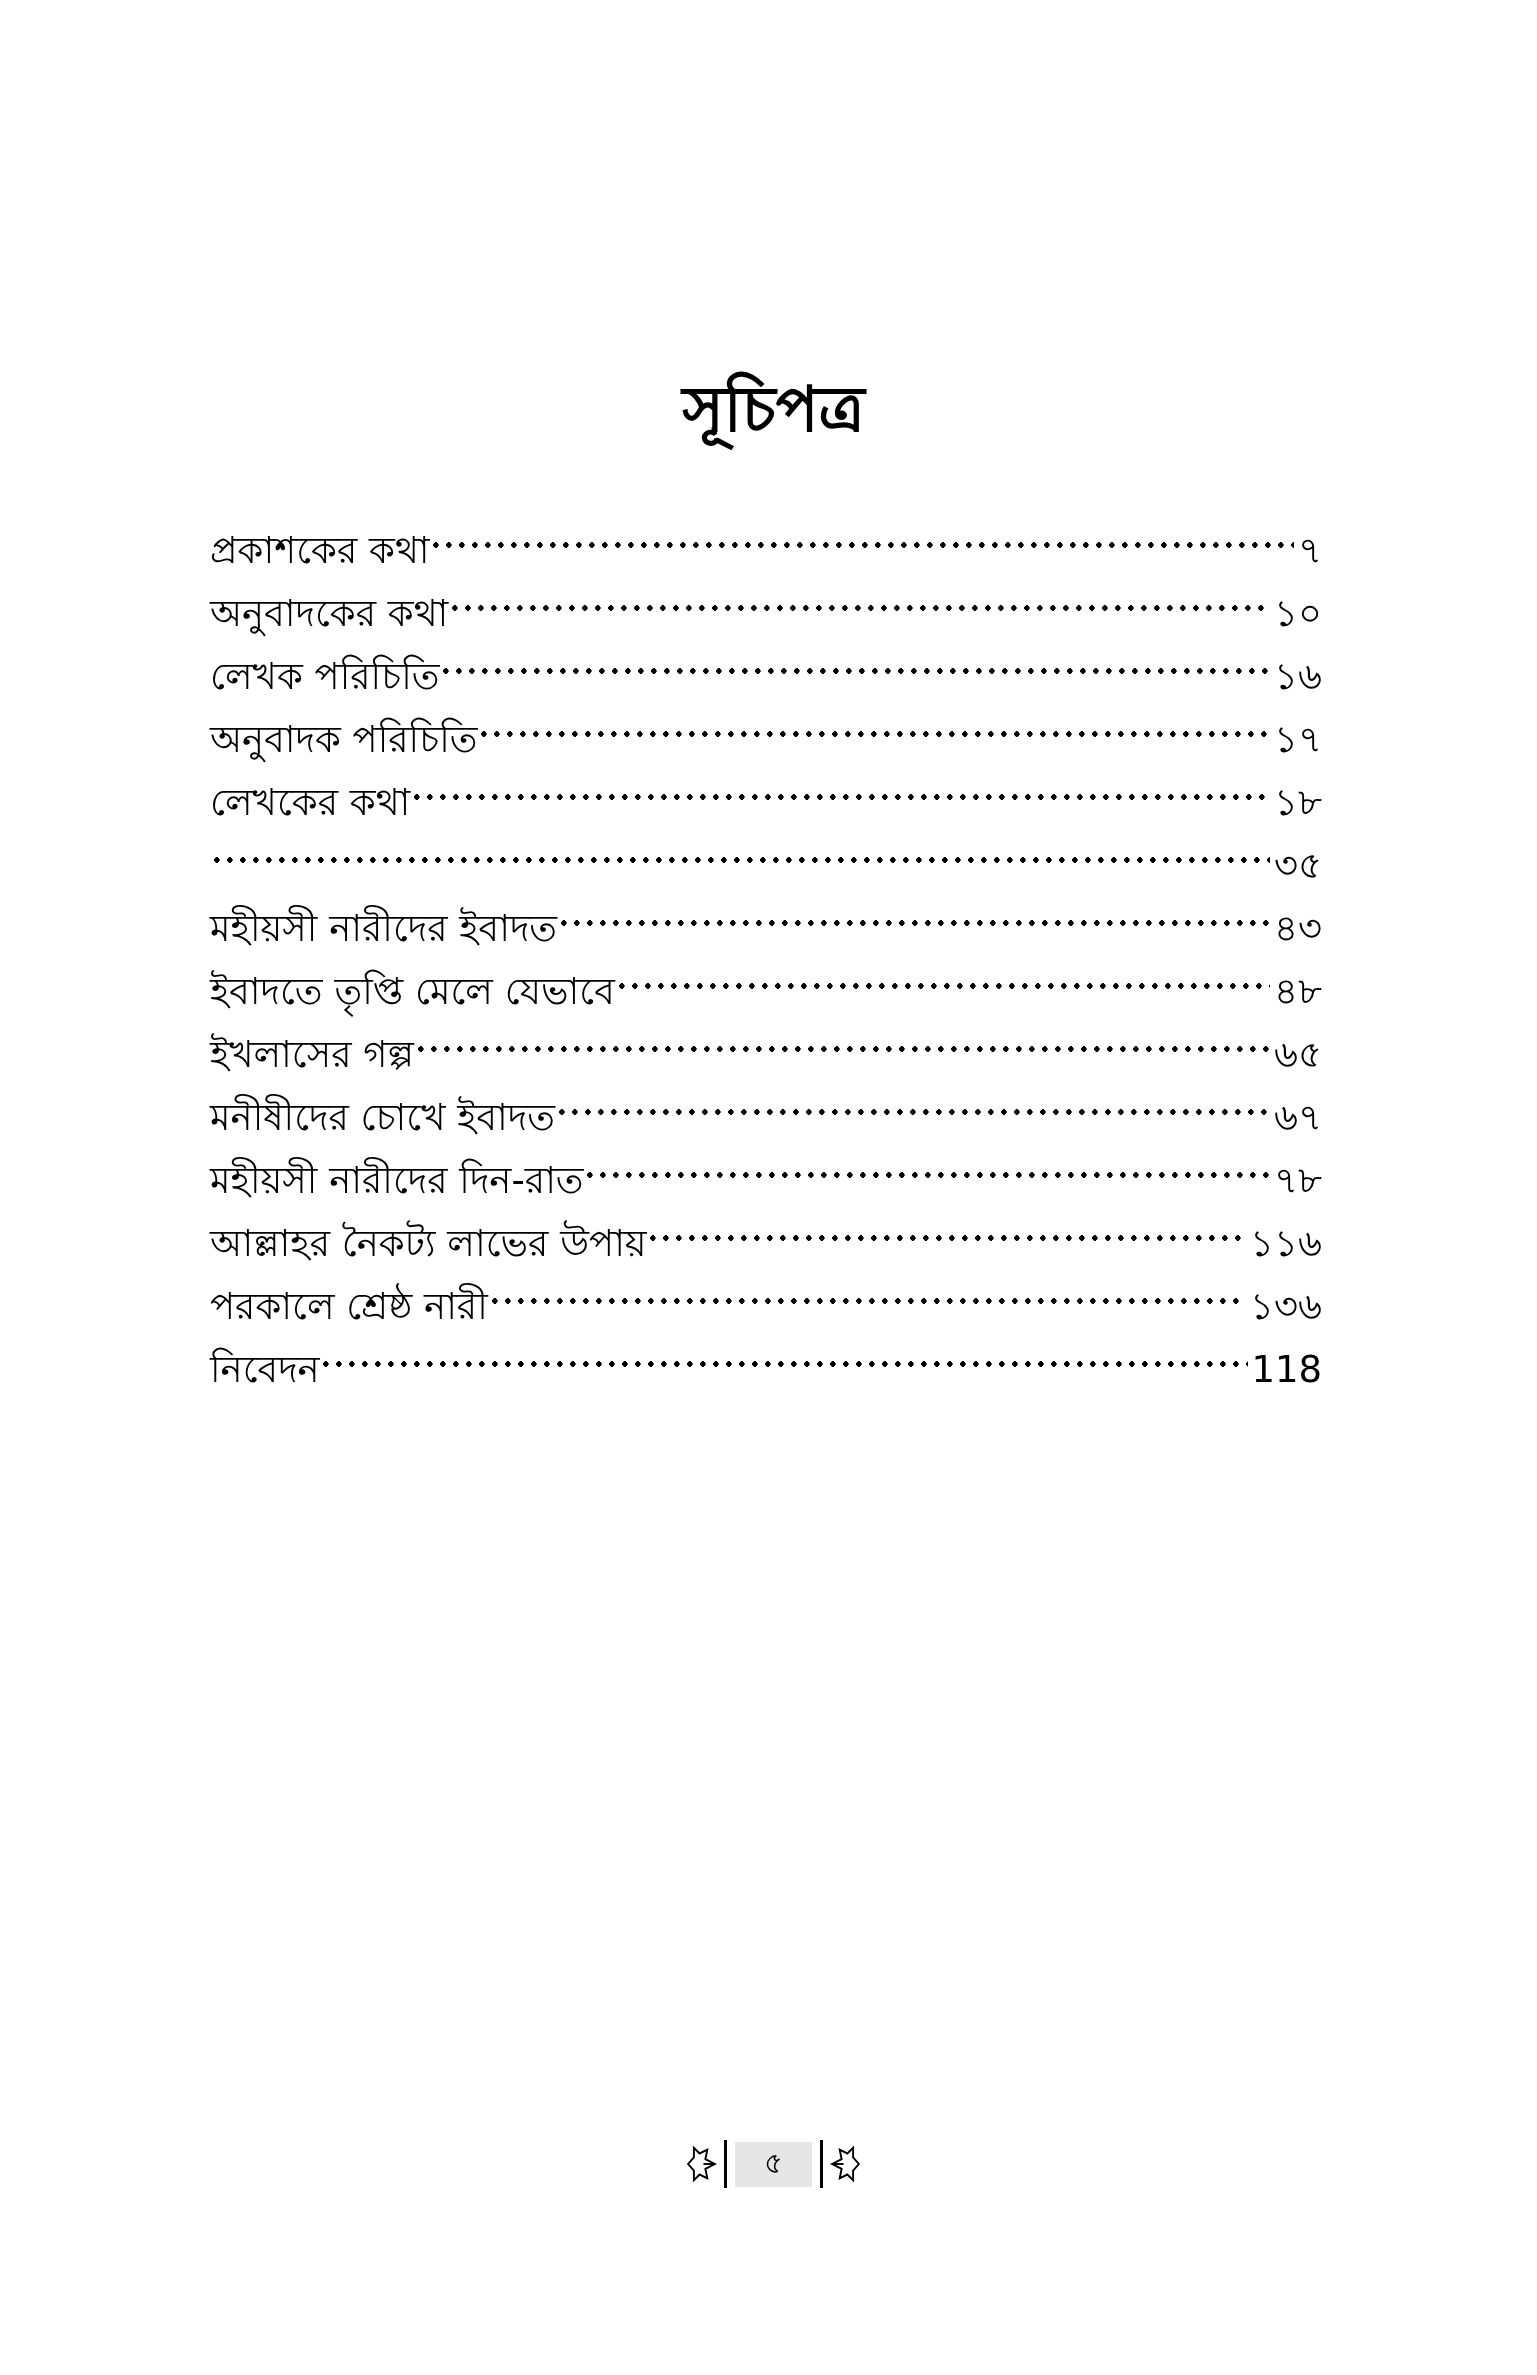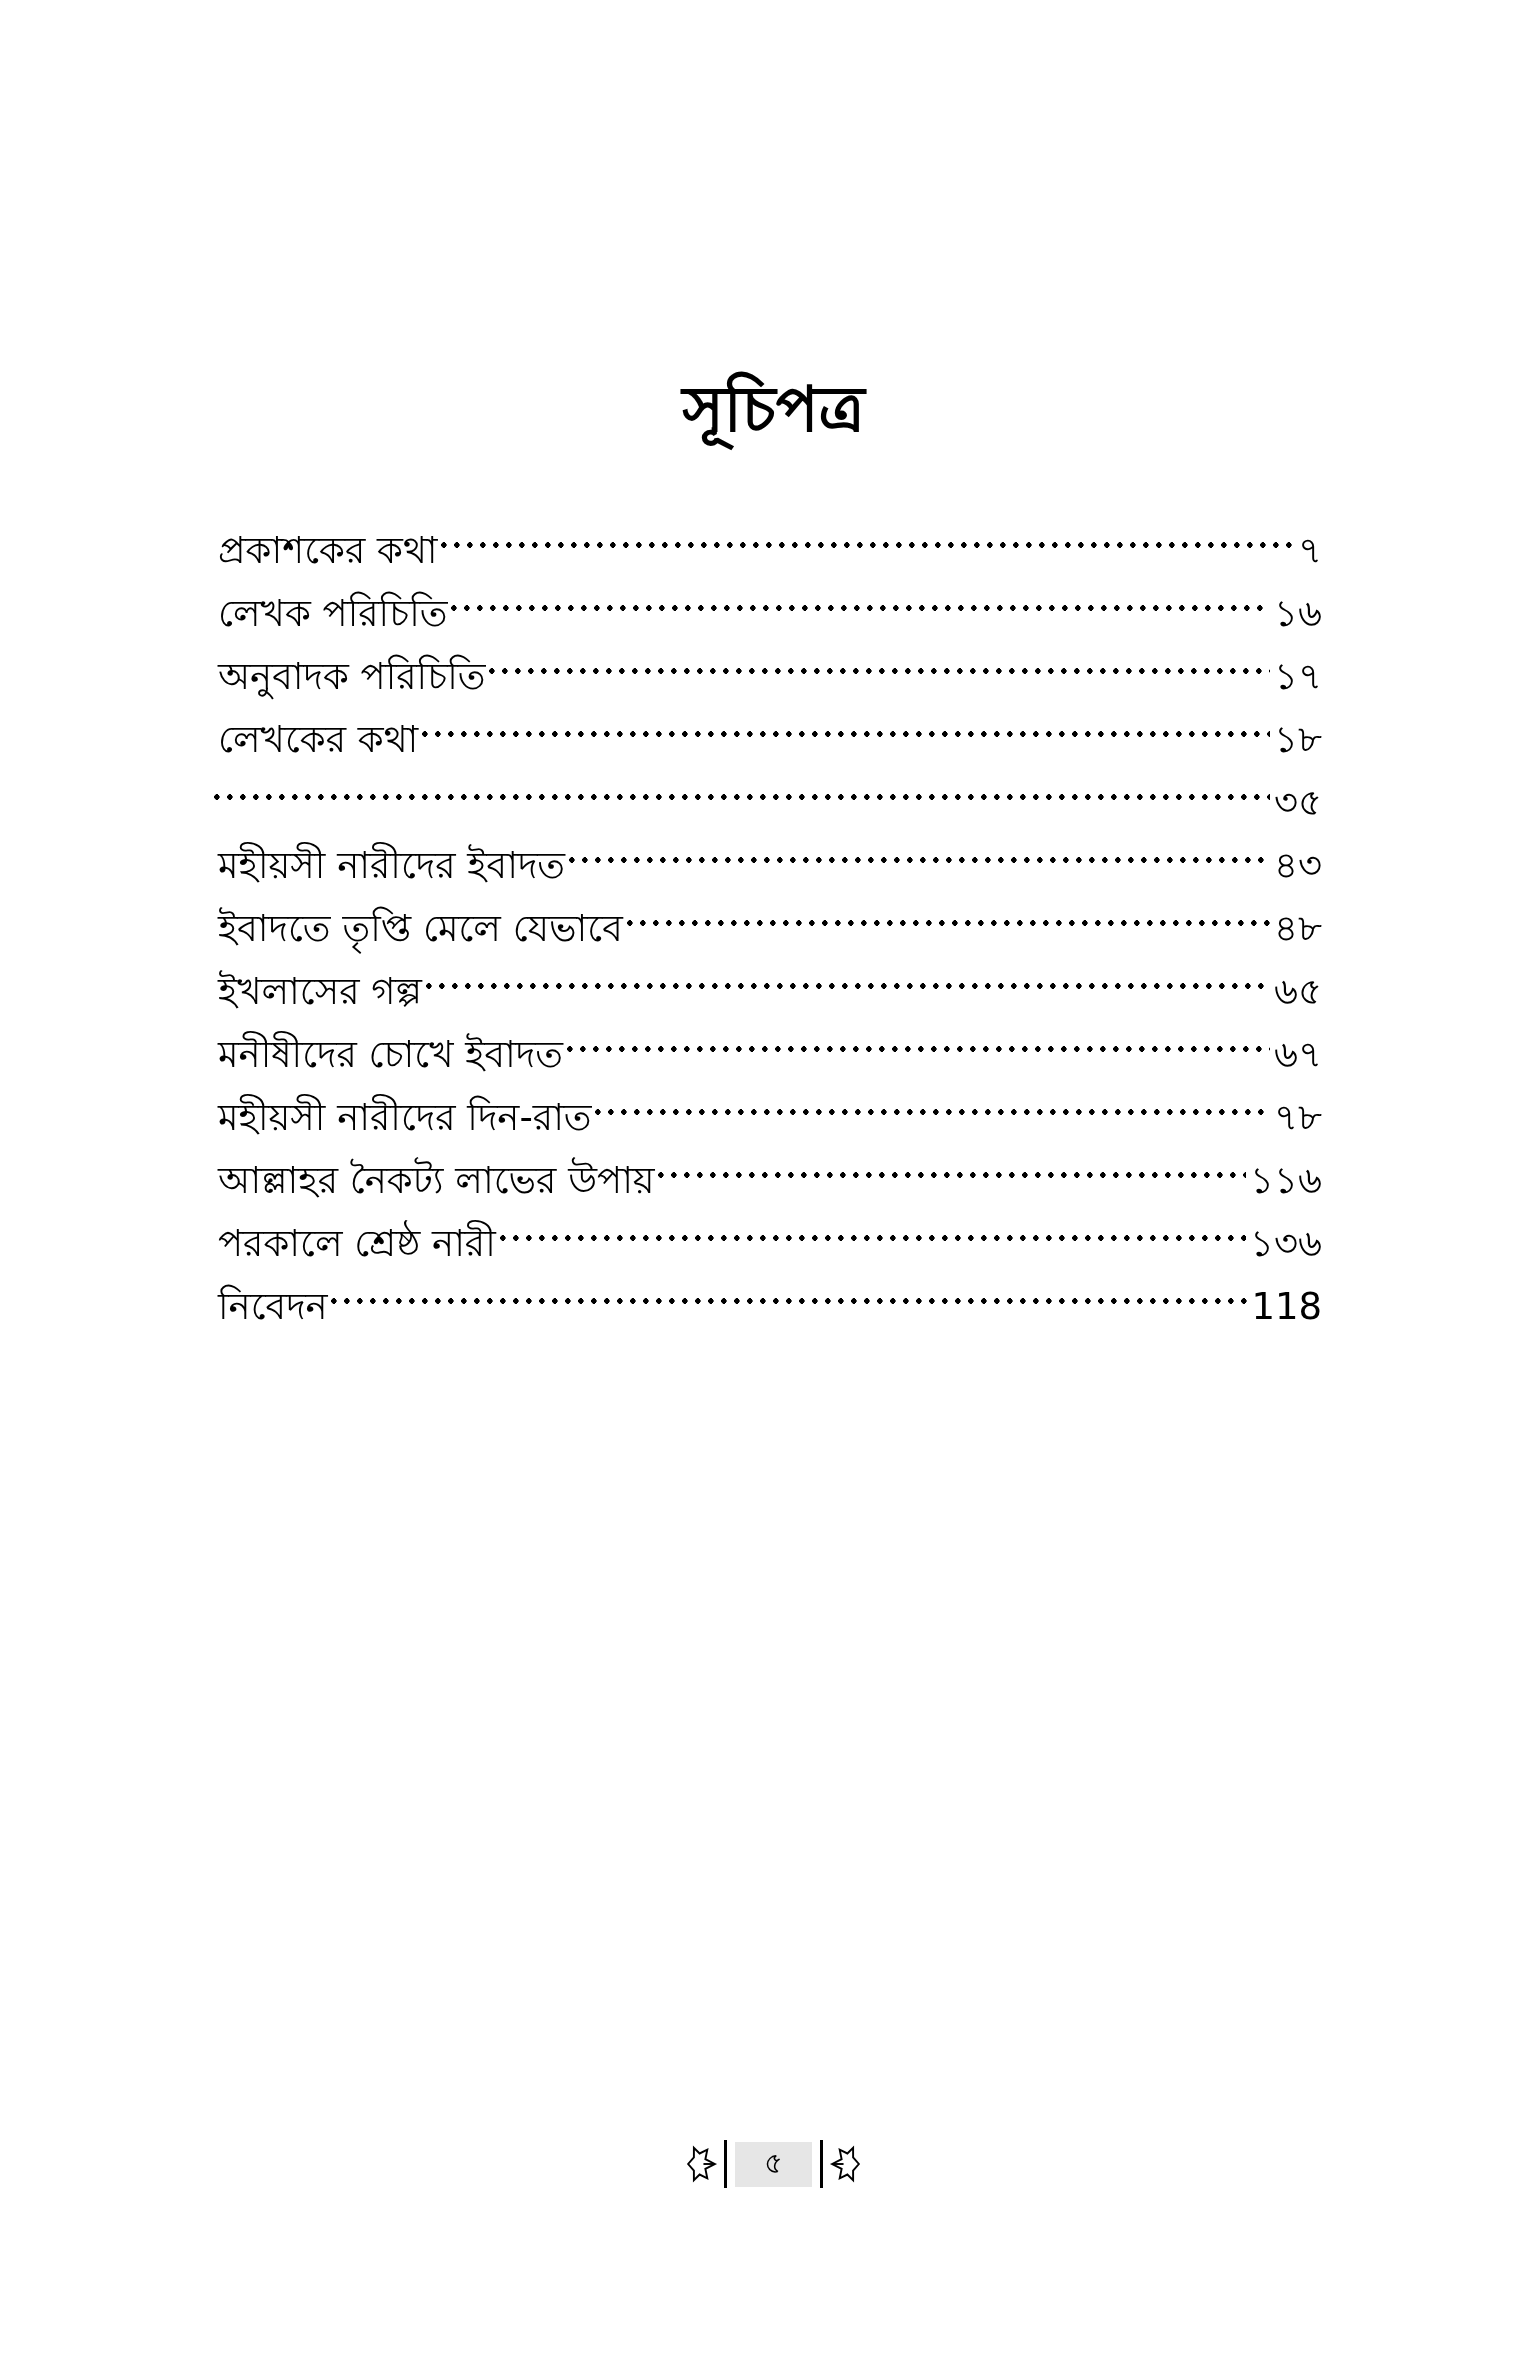--- a/index.html
+++ b/index.html
@@ -40,21 +40,20 @@
     .toc-row {
       display: flex;
       align-items: baseline;
       height: 63px;
       font-size: 37px;
       line-height: 63px;
       white-space: nowrap;
     }
     .toc-label {
       flex: 0 0 auto;
-      margin-left: 8px;
     }
     .toc-dots {
       flex: 1 1 auto;
       overflow: hidden;
       position: relative;
       height: 63px;
       margin: 0 3.8px;
     }
     .toc-dots::before {
       content: "";
@@ -109,20 +108,25 @@
 <body>
 
 <div class="page">
   <div class="title">সূচিপত্র</div>
 
   <div class="toc">
     <div class="toc-row">
       <span class="toc-label">প্রকাশকের কথা</span>
       <span class="toc-dots"></span>
       <span class="toc-page">৭</span>
+    </div>
+    <div class="toc-row">
+      <span class="toc-label">অনুবাদকের কথা</span>
+      <span class="toc-dots"></span>
+      <span class="toc-page">১০</span>
     </div>
     <div class="toc-row">
       <span class="toc-label">লেখক পরিচিতি</span>
       <span class="toc-dots"></span>
       <span class="toc-page">১৬</span>
     </div>
     <div class="toc-row">
       <span class="toc-label">অনুবাদক পরিচিতি</span>
       <span class="toc-dots"></span>
       <span class="toc-page">১৭</span>

